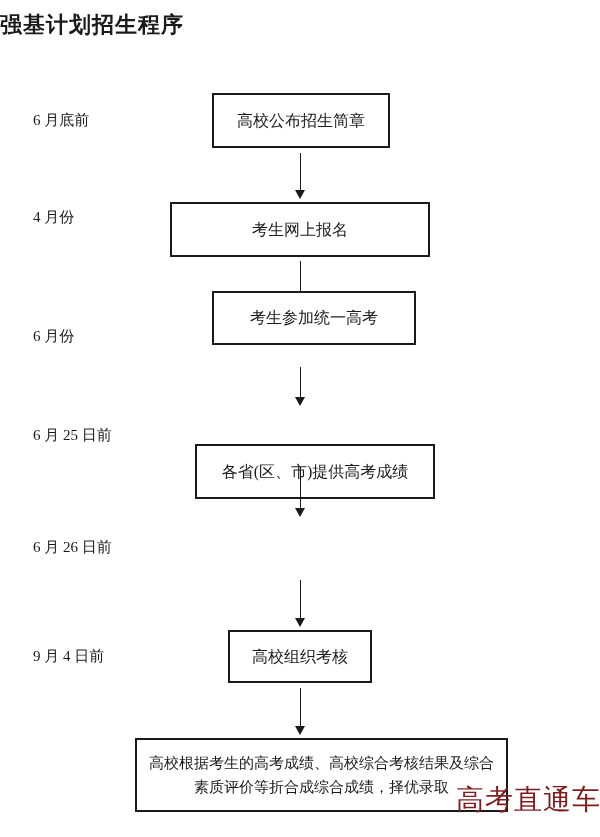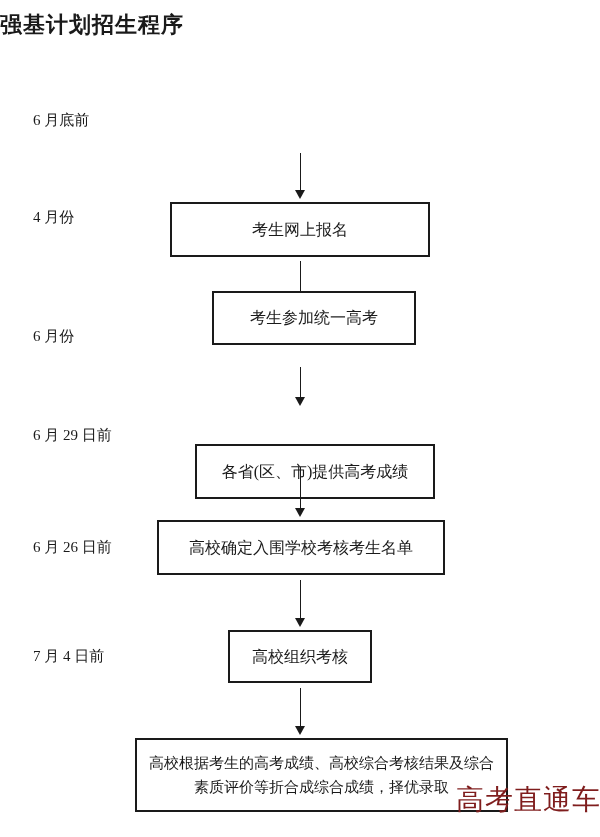--- a/index.html
+++ b/index.html
@@ -99,54 +99,54 @@
   }
 </style>
 </head>
 <body>
 
 <div class="page">
 
   <div class="title">强基计划招生程序</div>
 
   <div class="date-label date-0">6 月底前</div>
+  <div class="flow-box box-0">高校公布招生简章</div>
   <div class="arrow arrow-0">
     <div class="shaft"></div>
     <div class="head"></div>
   </div>
 
   <div class="date-label date-1">4 月份</div>
   <div class="flow-box box-1">考生网上报名</div>
   <div class="arrow arrow-1">
     <div class="shaft"></div>
     <div class="head"></div>
   </div>
 
   <div class="date-label date-2">6 月份</div>
   <div class="flow-box box-2">考生参加统一高考</div>
   <div class="arrow arrow-2">
     <div class="shaft"></div>
     <div class="head"></div>
   </div>
 
-  <div class="date-label date-3">6 月 29 日前</div>
+  <div class="date-label date-3">6 月 25 日前</div>
   <div class="flow-box box-3">各省(区、市)提供高考成绩</div>
   <div class="arrow arrow-3">
     <div class="shaft"></div>
     <div class="head"></div>
   </div>
 
   <div class="date-label date-4">6 月 26 日前</div>
-  <div class="flow-box box-4">高校确定入围学校考核考生名单</div>
   <div class="arrow arrow-4">
     <div class="shaft"></div>
     <div class="head"></div>
   </div>
 
-  <div class="date-label date-5">7 月 4 日前</div>
+  <div class="date-label date-5">9 月 4 日前</div>
   <div class="flow-box box-5">高校组织考核</div>
   <div class="arrow arrow-5">
     <div class="shaft"></div>
     <div class="head"></div>
   </div>
 
   <div class="flow-box box-6">高校根据考生的高考成绩、高校综合考核结果及综合素质评价等折合成综合成绩，择优录取</div>
 
   <div class="watermark">高考直通车</div>
 

